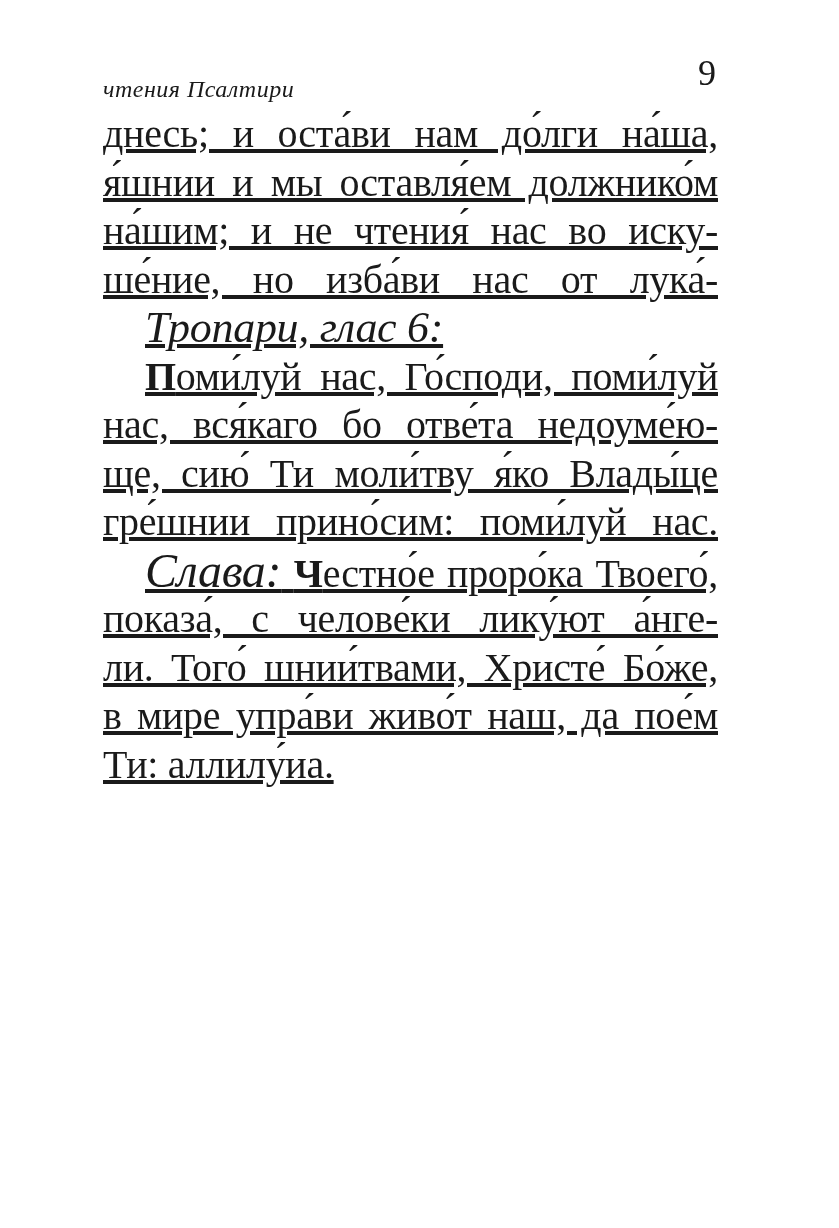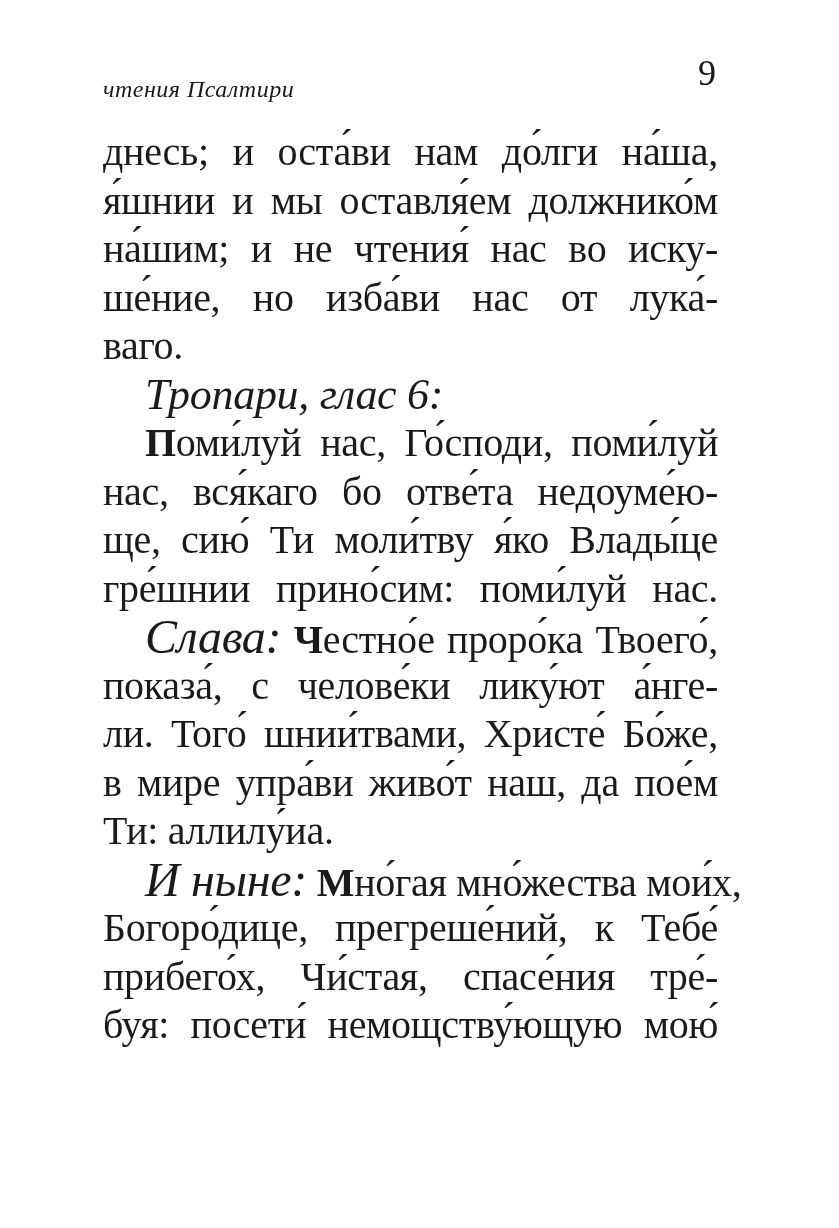--- a/index.html
+++ b/index.html
@@ -34,24 +34,25 @@
       letter-spacing: 0.5px;
       margin-top: 20px;
     }
     .page-number {
       position: absolute;
       right: 2px;
       top: 2px;
       font-size: 36px;
     }
     .body-text {
-      margin-top: 22px;
+      margin-top: 4px;
       font-size: 40px;
       line-height: 48.5px;
       letter-spacing: -0.3px;
+      text-decoration: underline;
     }
     .line {
       display: block;
       white-space: nowrap;
       text-align: justify;
       text-align-last: justify;
       height: 48.5px;
     }
     .line.last {
       text-align-last: left;
@@ -80,21 +81,20 @@
     <span class="page-number">9</span>
   </div>
 
   <div class="body-text">
 
     <div>
       <span class="line">днесь; и оста́ви нам до́лги на́ша,</span>
       <span class="line">я́шнии и мы оставля́ем должнико́м</span>
       <span class="line">на́шим; и не чтения́ нас во иску-</span>
       <span class="line">ше́ние, но изба́ви нас от лука́-</span>
-      <span class="line last">ваго.</span>
     </div>
 
     <div class="line last indent">
       <span class="rubric">Тропари, глас 6:</span>
     </div>
 
     <div>
       <span class="line indent"><span class="initial">П</span><span>оми́луй нас, Го́споди, поми́луй</span></span>
       <span class="line">нас, вся́каго бо отве́та недоуме́ю-</span>
       <span class="line">ще, сию́ Ти моли́тву я́ко Влады́це</span>
@@ -102,20 +102,14 @@
     </div>
 
     <div>
       <span class="line indent"><span class="label">Слава:</span> <span class="initial">Ч</span><span>естно́е проро́ка Твоего́,</span></span>
       <span class="line">показа́, с челове́ки лику́ют а́нге-</span>
       <span class="line">ли. Того́ шнии́твами, Христе́ Бо́же,</span>
       <span class="line">в мире упра́ви живо́т наш, да пое́м</span>
       <span class="line last">Ти: аллилу́иа.</span>
     </div>
 
-    <div>
-      <span class="line indent"><span class="label">И ныне:</span> <span class="initial">М</span><span>но́гая мно́жества мои́х,</span></span>
-      <span class="line">Богоро́дице, прегреше́ний, к Тебе́</span>
-      <span class="line">прибего́х, Чи́стая, спасе́ния тре́-</span>
-      <span class="line">буя: посети́ немощству́ющую мою́</span>
-    </div>
   </div>
 </div>
 
 </body></html>

